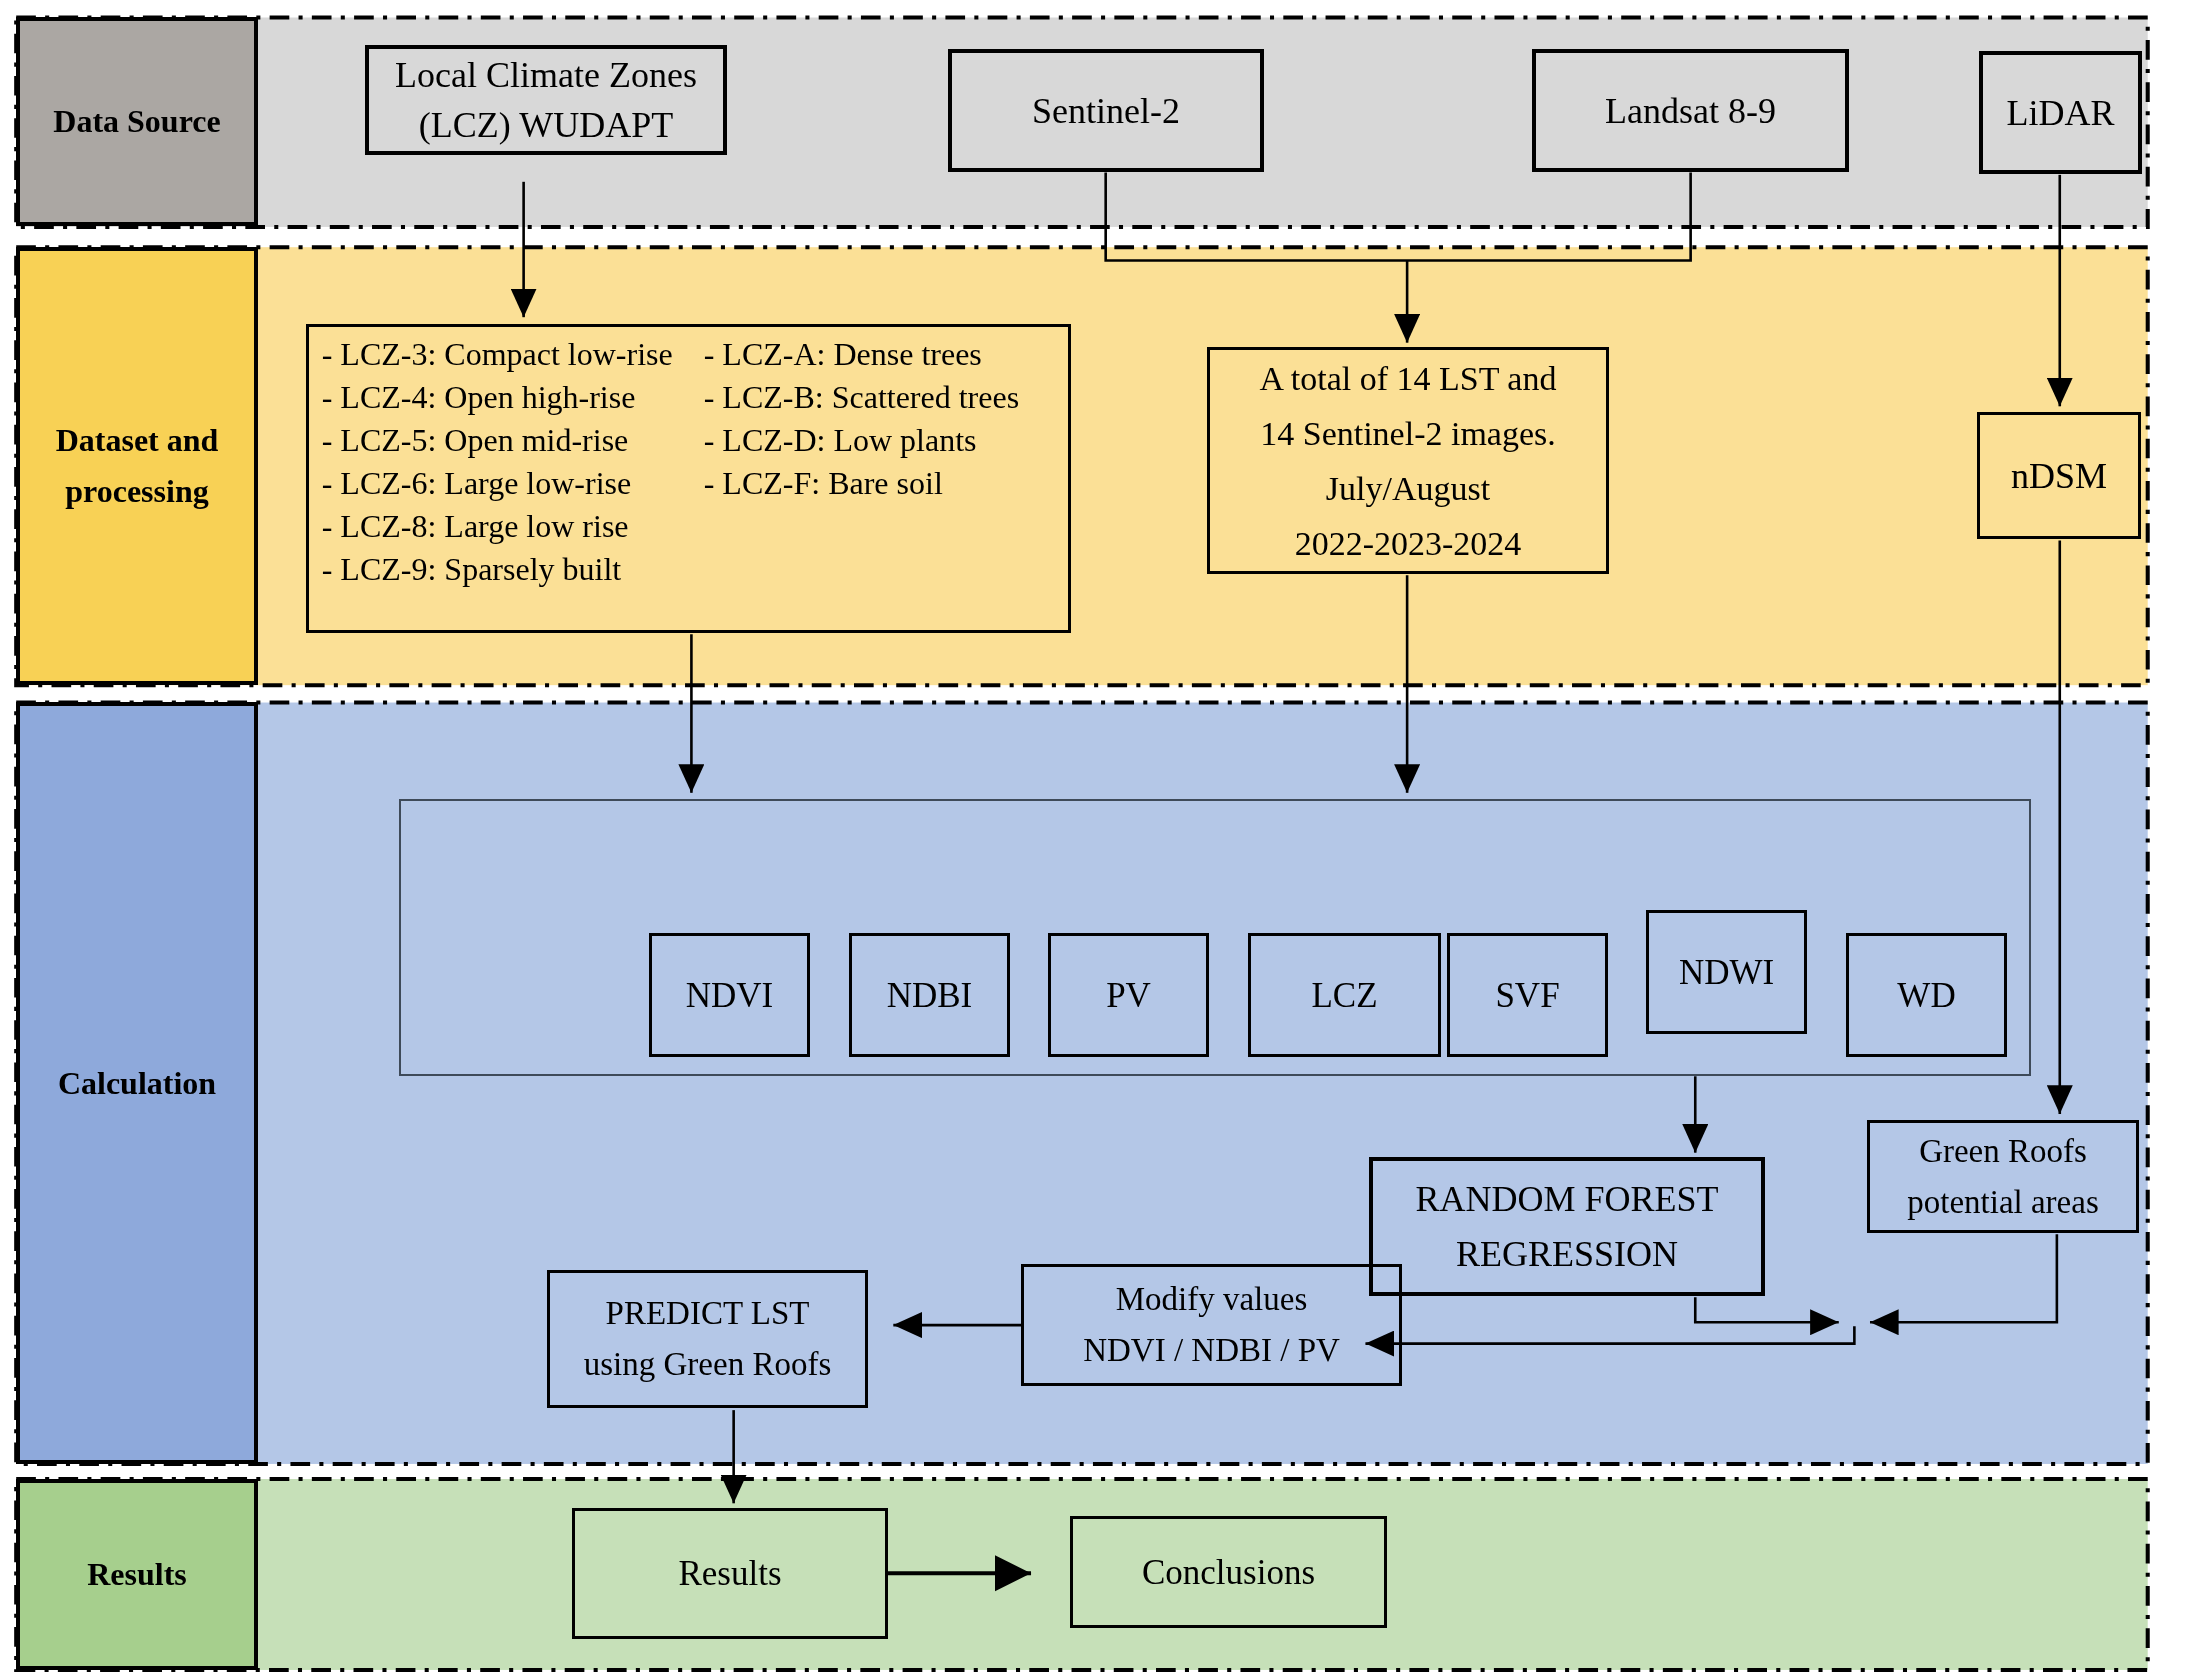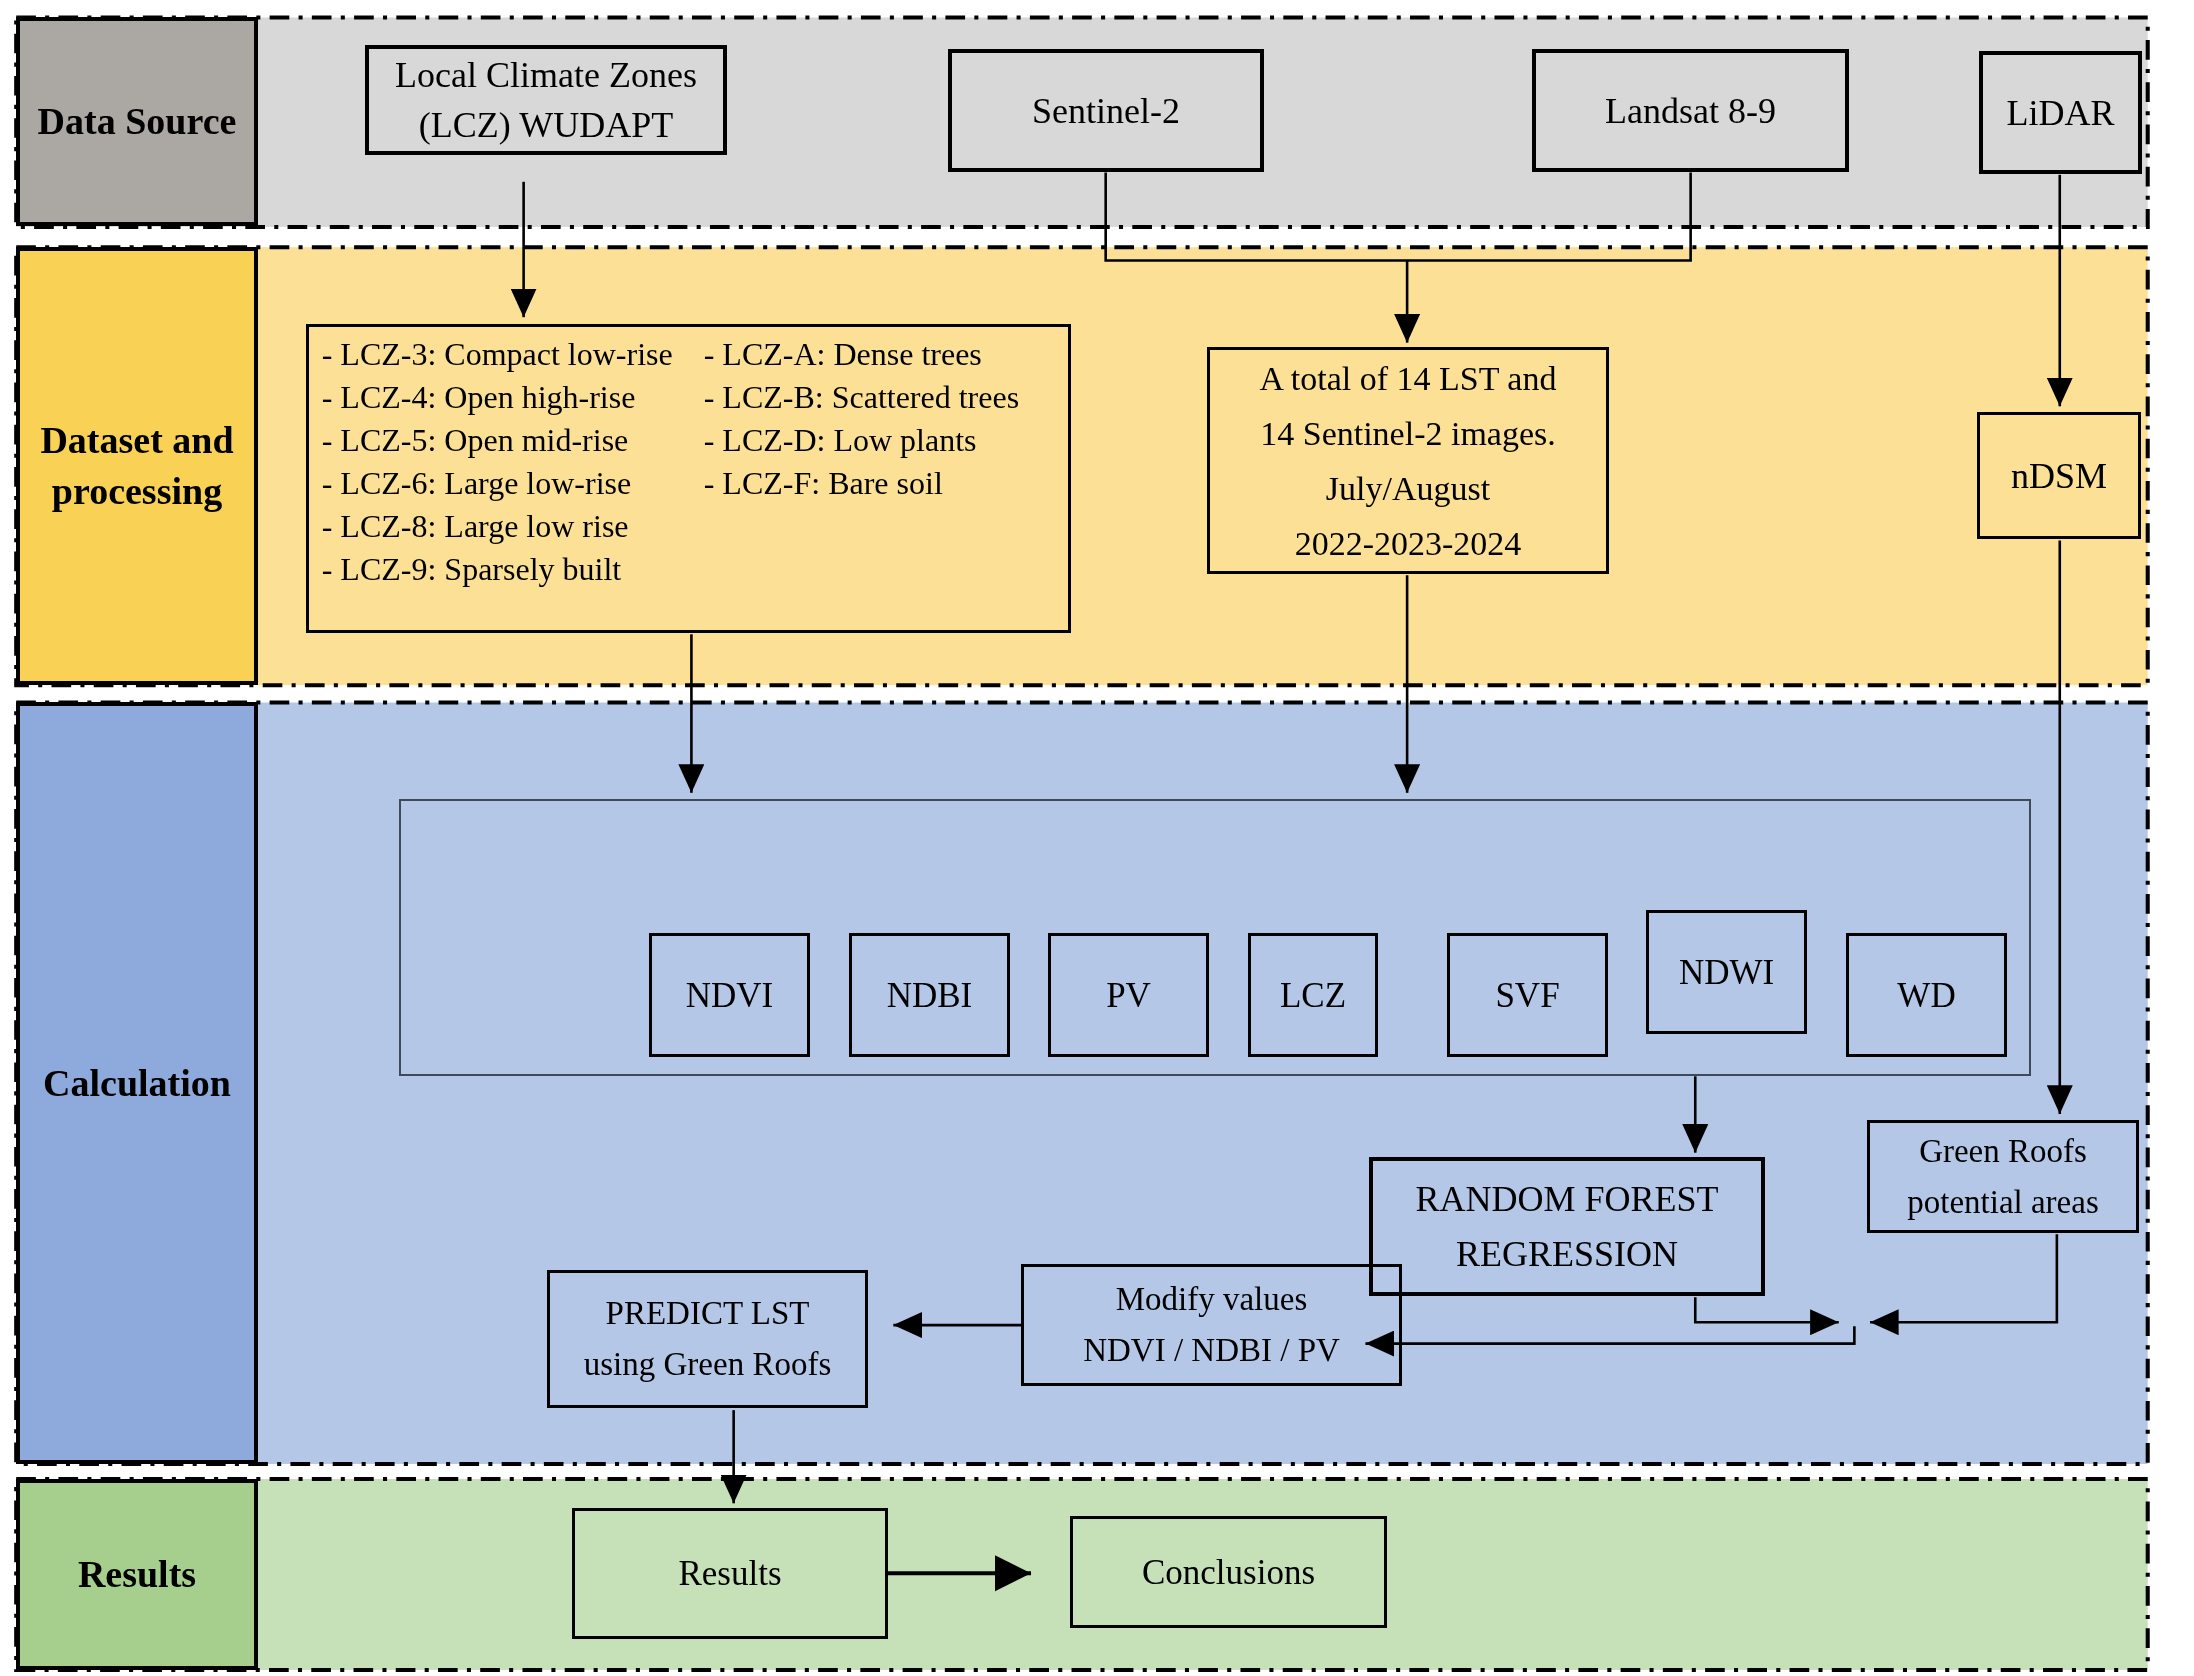--- a/index.html
+++ b/index.html
@@ -10,21 +10,21 @@
     font-family:"Liberation Serif","DejaVu Serif",serif;
     color:#000;
     overflow:hidden;
   }
   svg.layer{position:absolute;left:0;top:0;width:2194px;height:1677px;}
   .band-label{
     position:absolute;left:16px;width:242px;
     border:4.6px solid #000;box-sizing:border-box;
     display:flex;align-items:center;justify-content:center;
     flex-direction:column;
-    text-align:center;font-weight:bold;font-size:38px;line-height:51px;
+    text-align:center;font-weight:bold;font-size:32px;line-height:51px;
   }
   .box{
     position:absolute;border:3.5px solid #000;box-sizing:border-box;
     display:flex;flex-direction:column;align-items:center;justify-content:center;
     text-align:center;background:transparent;
   }
   .fs62{font-size:36px;line-height:50px;}
   .fs60{font-size:35px;line-height:49px;}
   .fs58{font-size:34px;line-height:55px;}
   .fs57{font-size:33px;line-height:51px;}
@@ -137,21 +137,21 @@
 
   <div class="box fs60" style="left:649px;top:933px;width:161px;height:124px;">
     <div>NDVI</div>
   </div>
   <div class="box fs60" style="left:849px;top:933px;width:161px;height:124px;">
     <div>NDBI</div>
   </div>
   <div class="box fs60" style="left:1048px;top:933px;width:161px;height:124px;">
     <div>PV</div>
   </div>
-  <div class="box fs60" style="left:1248px;top:933px;width:130px;height:124px;">
+  <div class="box fs60" style="left:1248px;top:933px;width:193px;height:124px;">
     <div>LCZ</div>
   </div>
   <div class="box fs60" style="left:1447px;top:933px;width:161px;height:124px;">
     <div>SVF</div>
   </div>
   <div class="box fs60" style="left:1646px;top:910px;width:161px;height:124px;">
     <div>NDWI</div>
   </div>
   <div class="box fs60" style="left:1846px;top:933px;width:161px;height:124px;">
     <div>WD</div>

